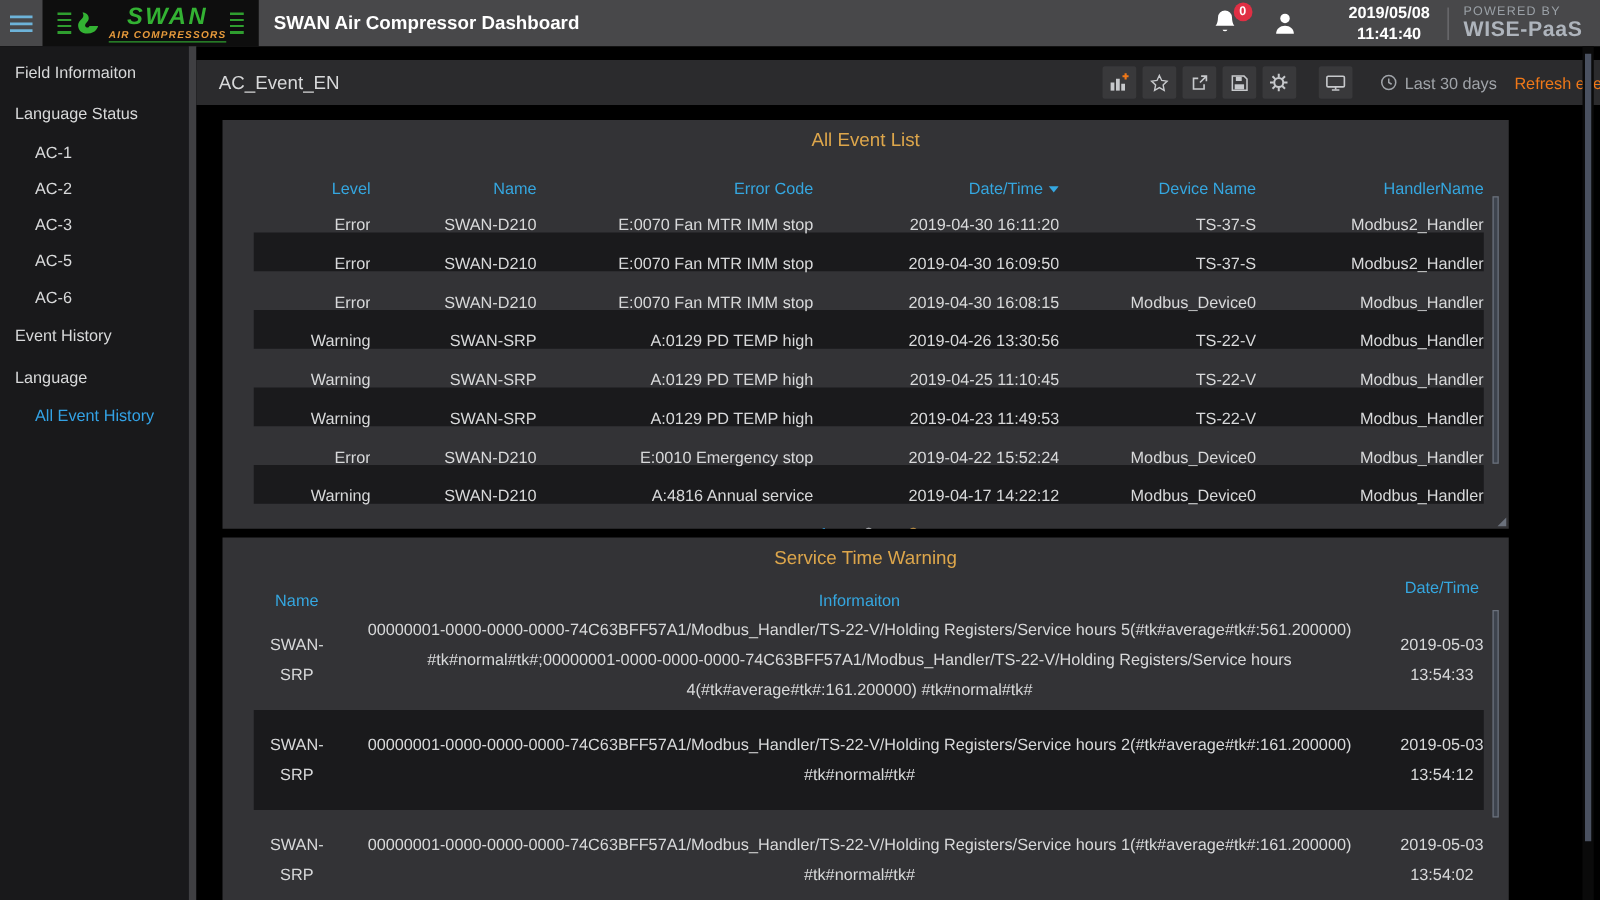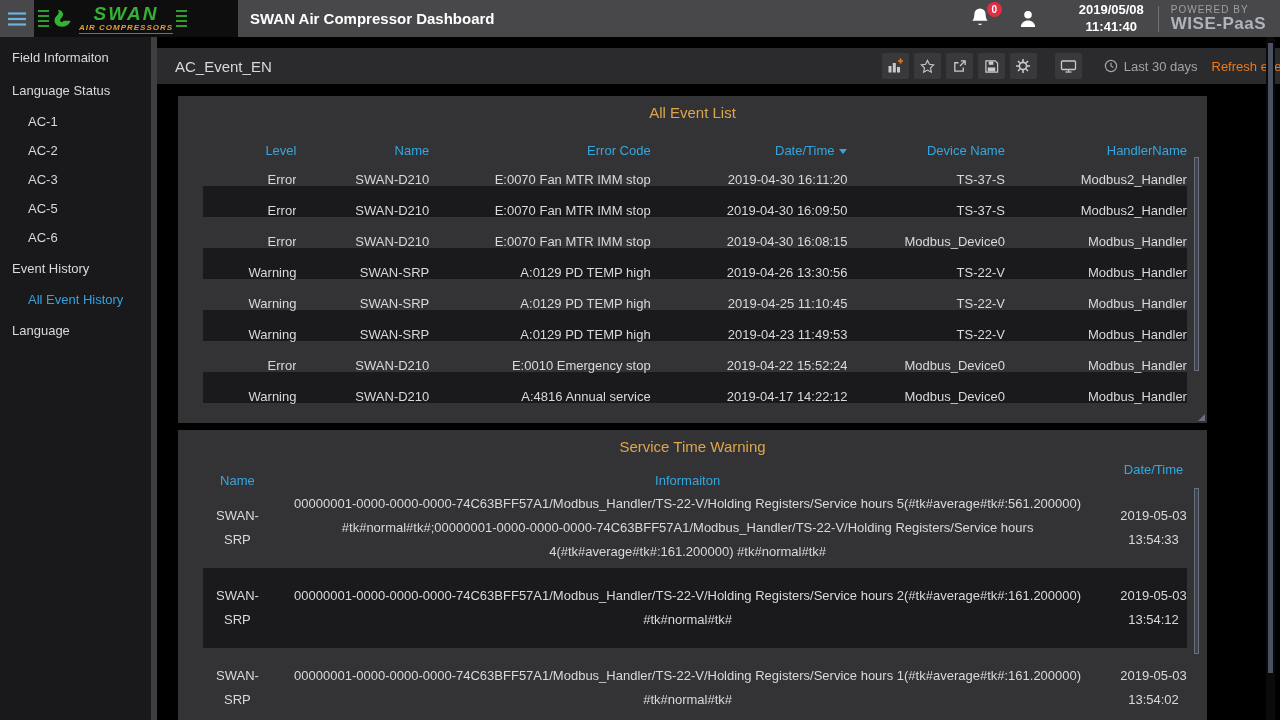--- a/index.html
+++ b/index.html
@@ -4,21 +4,21 @@
 <style>
   * { margin:0; padding:0; box-sizing:border-box; }
   html,body { width:1280px; height:720px; background:#000; overflow:hidden; }
   body { font-family:"Liberation Sans", sans-serif; color:#d8d9da; }
   #root { position:relative; width:1280px; height:720px; background:#000; overflow:hidden; }
 
   
   .topbar { position:absolute; left:0; top:0; width:1280px; height:37px; background:#48484a;
             display:flex; align-items:center; }
   .hamburger { width:34px; height:37px; display:flex; align-items:center; justify-content:center; cursor:pointer; }
-  .logo { height:37px; width:204px; background:#0e0e0e; display:flex; align-items:center; justify-content:flex-start; gap:3px; padding:0 4px; }
+  .logo { height:37px; width:173px; background:#0e0e0e; display:flex; align-items:center; justify-content:center; gap:3px; padding:0 4px; }
   .logo-stripes { width:11px; height:18px;
     background:repeating-linear-gradient(to bottom,#2f9e2f 0 2px, transparent 2px 5px); }
   .logo-text { display:flex; flex-direction:column; align-items:center; line-height:1; }
   .logo-brand { color:#33b233; font-weight:bold; font-style:italic; font-size:19px; letter-spacing:2px; }
   .logo-sub { color:#e89b3c; font-weight:bold; font-style:italic; font-size:8px; letter-spacing:1px;
               border-bottom:1px solid #2f9e2f; padding-bottom:1px; margin-top:1px; }
   .app-title { font-size:15px; font-weight:bold; color:#fff; margin-left:12px; }
   .topbar-right { margin-left:auto; display:flex; align-items:center; height:37px; }
   .bell-wrap { position:relative; width:26px; height:26px; margin-right:22px; cursor:pointer; }
   .badge { position:absolute; top:-4px; right:-7px; min-width:15px; height:15px; border-radius:8px;
@@ -153,22 +153,22 @@
   <div class="sidebar">
     <div>
         <div class="side-item lvl0">Field Informaiton</div>
         <div class="side-item lvl0">Language Status</div>
         <div class="side-item lvl1">AC-1</div>
         <div class="side-item lvl1">AC-2</div>
         <div class="side-item lvl1">AC-3</div>
         <div class="side-item lvl1">AC-5</div>
         <div class="side-item lvl1">AC-6</div>
         <div class="side-item lvl0">Event History</div>
+        <div class="side-item lvl0">Language</div>
         <div class="side-item lvl1 active">All Event History</div>
-        <div class="side-item lvl0">Language</div>
       </div>
   </div>
   <div class="sidebar-strip"></div>
 
   <div class="dash-header">
     <div class="dash-title">AC_Event_EN</div>
     <div class="dh-right">
       <div class="tool-btn">
         <svg width="16" height="16" viewBox="0 0 16 16">
           <rect x="1.5" y="8" width="3" height="6.5" fill="#c7c9cc"></rect>

